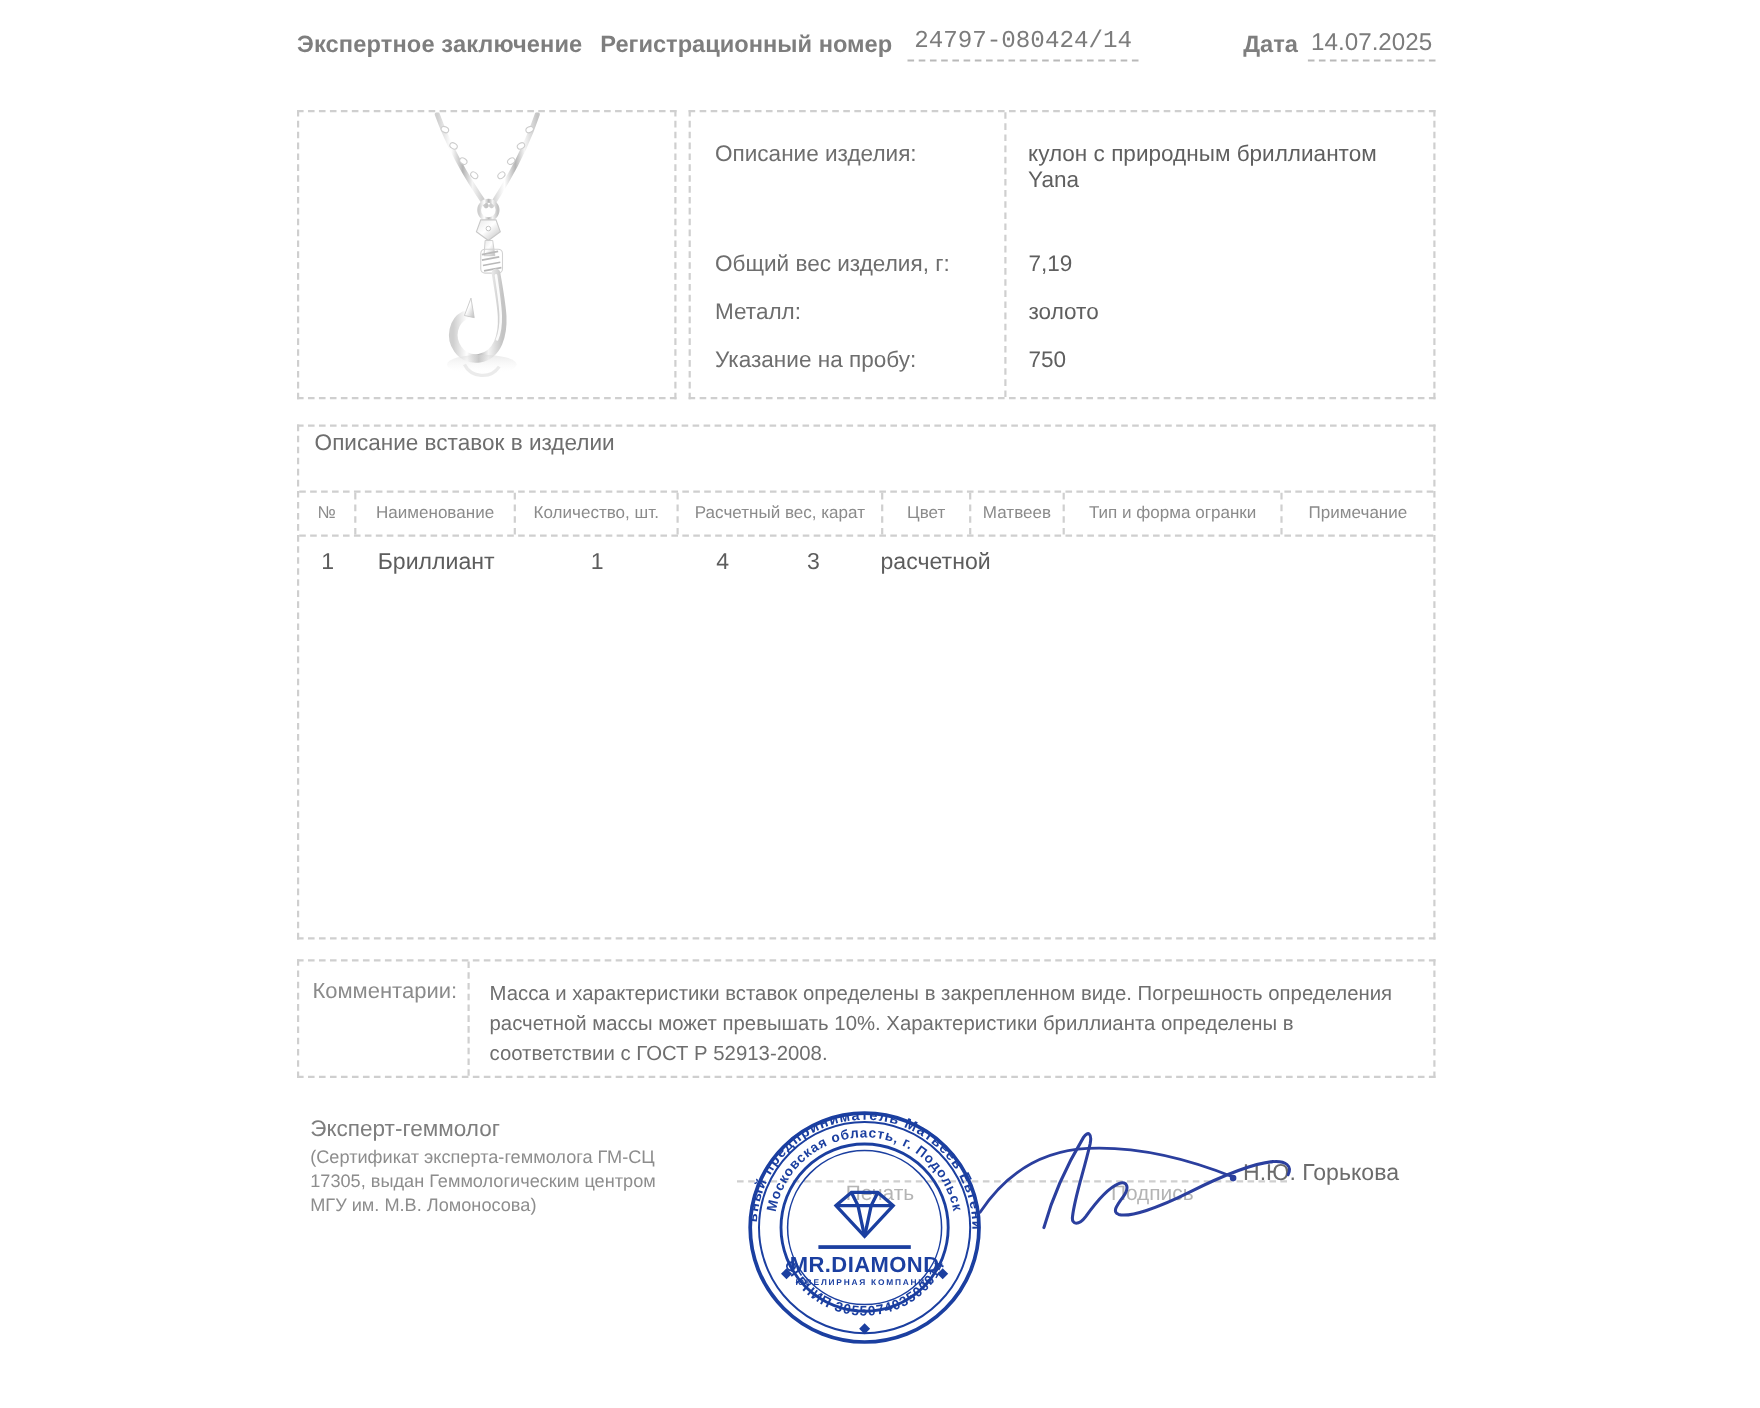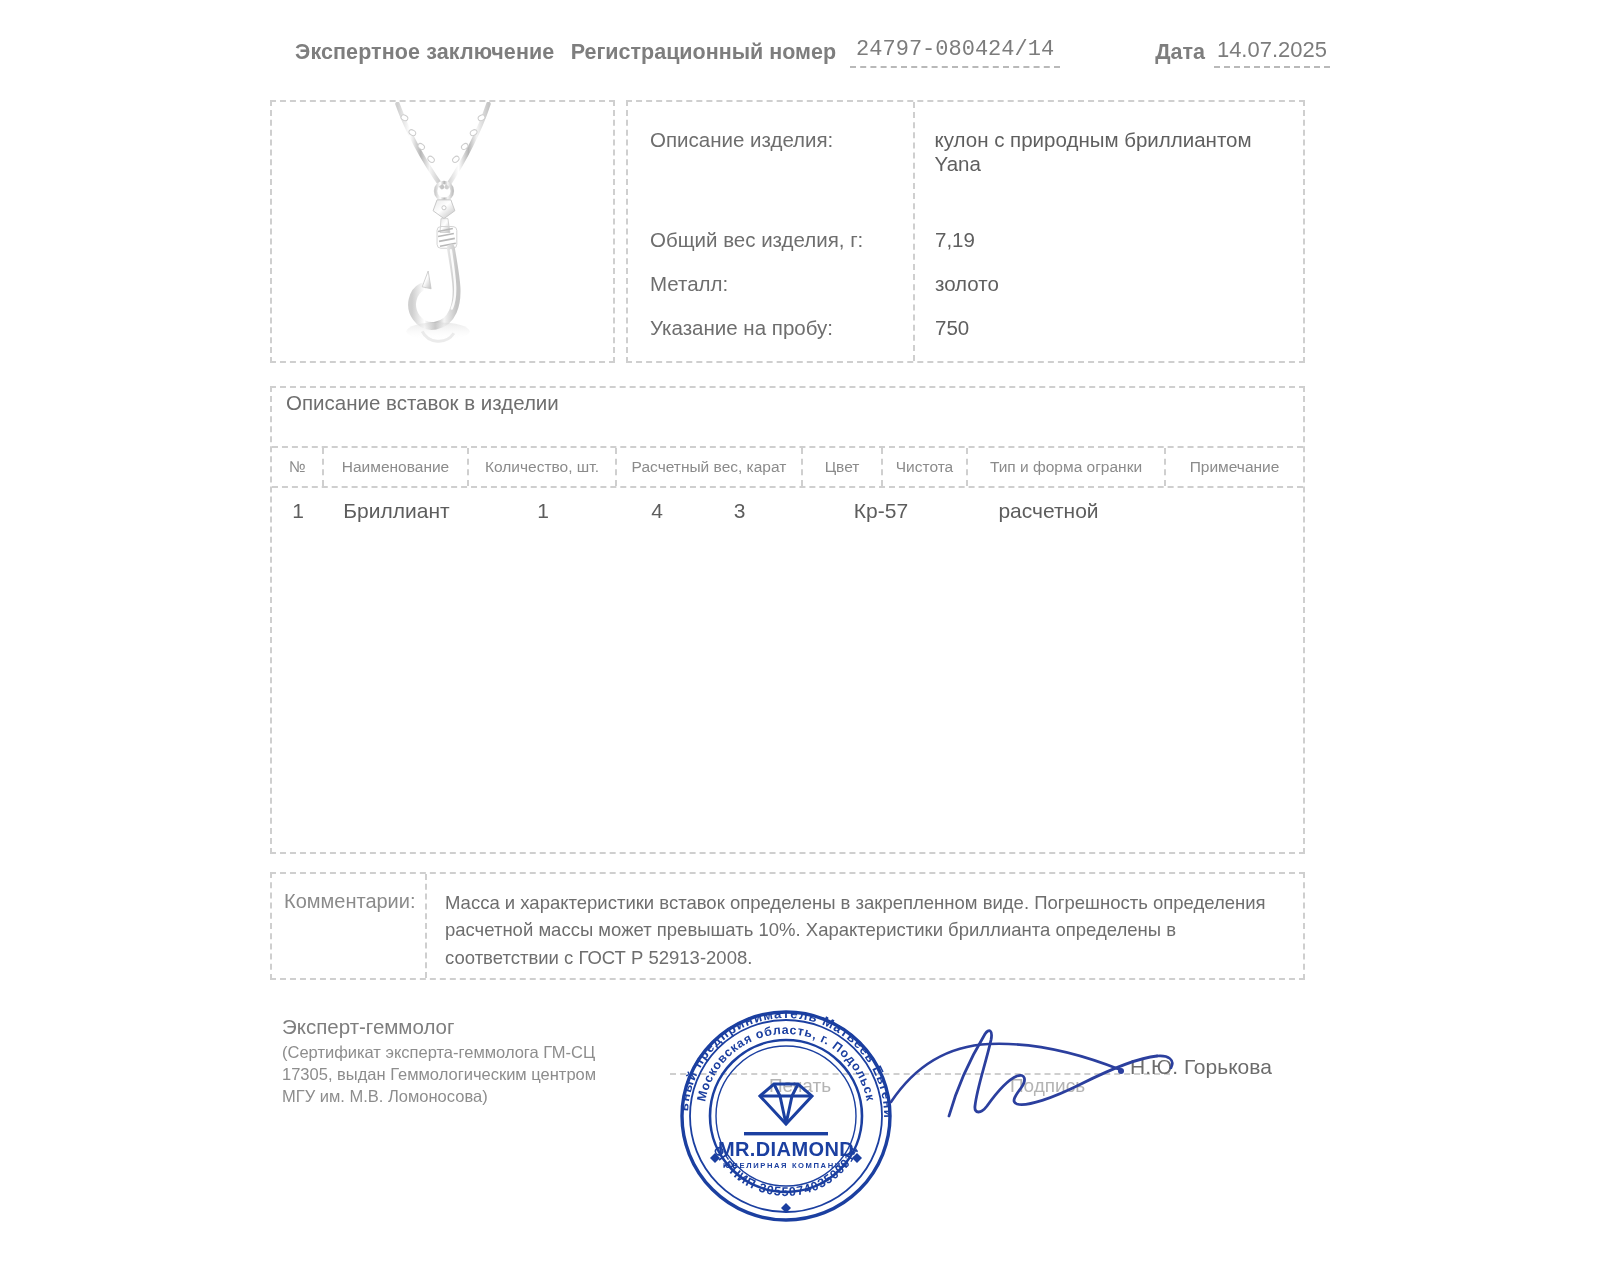--- a/index.html
+++ b/index.html
@@ -23,25 +23,24 @@
     position: absolute;
     left: 270px;
     top: 0;
     width: 1035px;
     height: 1280px;
   }
 
   
   .doc-header {
     position: absolute;
-    left: 0; top: 38px;
+    left: 0; top: 26px;
     width: 1035px; height: 40px;
     display: flex;
     align-items: flex-start;
-    margin-left: 25px;
   }
   .hdr-title {
     font-size: 21.5px;
     font-weight: 700;
     color: #7e7e7e;
     letter-spacing: .1px;
     white-space: nowrap;
     width: 360px;
     padding-top: 2px;
   }
@@ -393,32 +392,31 @@
 
     <div class="inserts">
       <div class="inserts-title">Описание вставок в изделии</div>
 
       <div class="thead">
         <div class="th c0">№</div>
         <div class="th c1">Наименование</div>
         <div class="th c2">Количество, шт.</div>
         <div class="th c3">Расчетный вес, карат</div>
         <div class="th c4">Цвет</div>
-        <div class="th c5">Чистота</div>
+        <div class="th c5">Матвеев</div>
         <div class="th c6">Тип и форма огранки</div>
         <div class="th c7">Примечание</div>
       </div>
 
       <div class="trow">
         <div class="td c0">1</div>
         <div class="td c1">Бриллиант</div>
         <div class="td c2">1</div>
         <div class="td c4">4</div>
         <div class="td c5">3</div>
-        <div class="td c6">Кр-57</div>
         <div class="td c7">расчетной</div>
       </div>
     </div>
 
 
     <div class="comments">
       <div class="cm-label">Комментарии:</div>
       <div class="cm-text">Масса и характеристики вставок определены в закрепленном виде. Погрешность определения расчетной массы может превышать 10%. Характеристики бриллианта определены в соответствии с ГОСТ Р 52913-2008.</div>
     </div>
 

